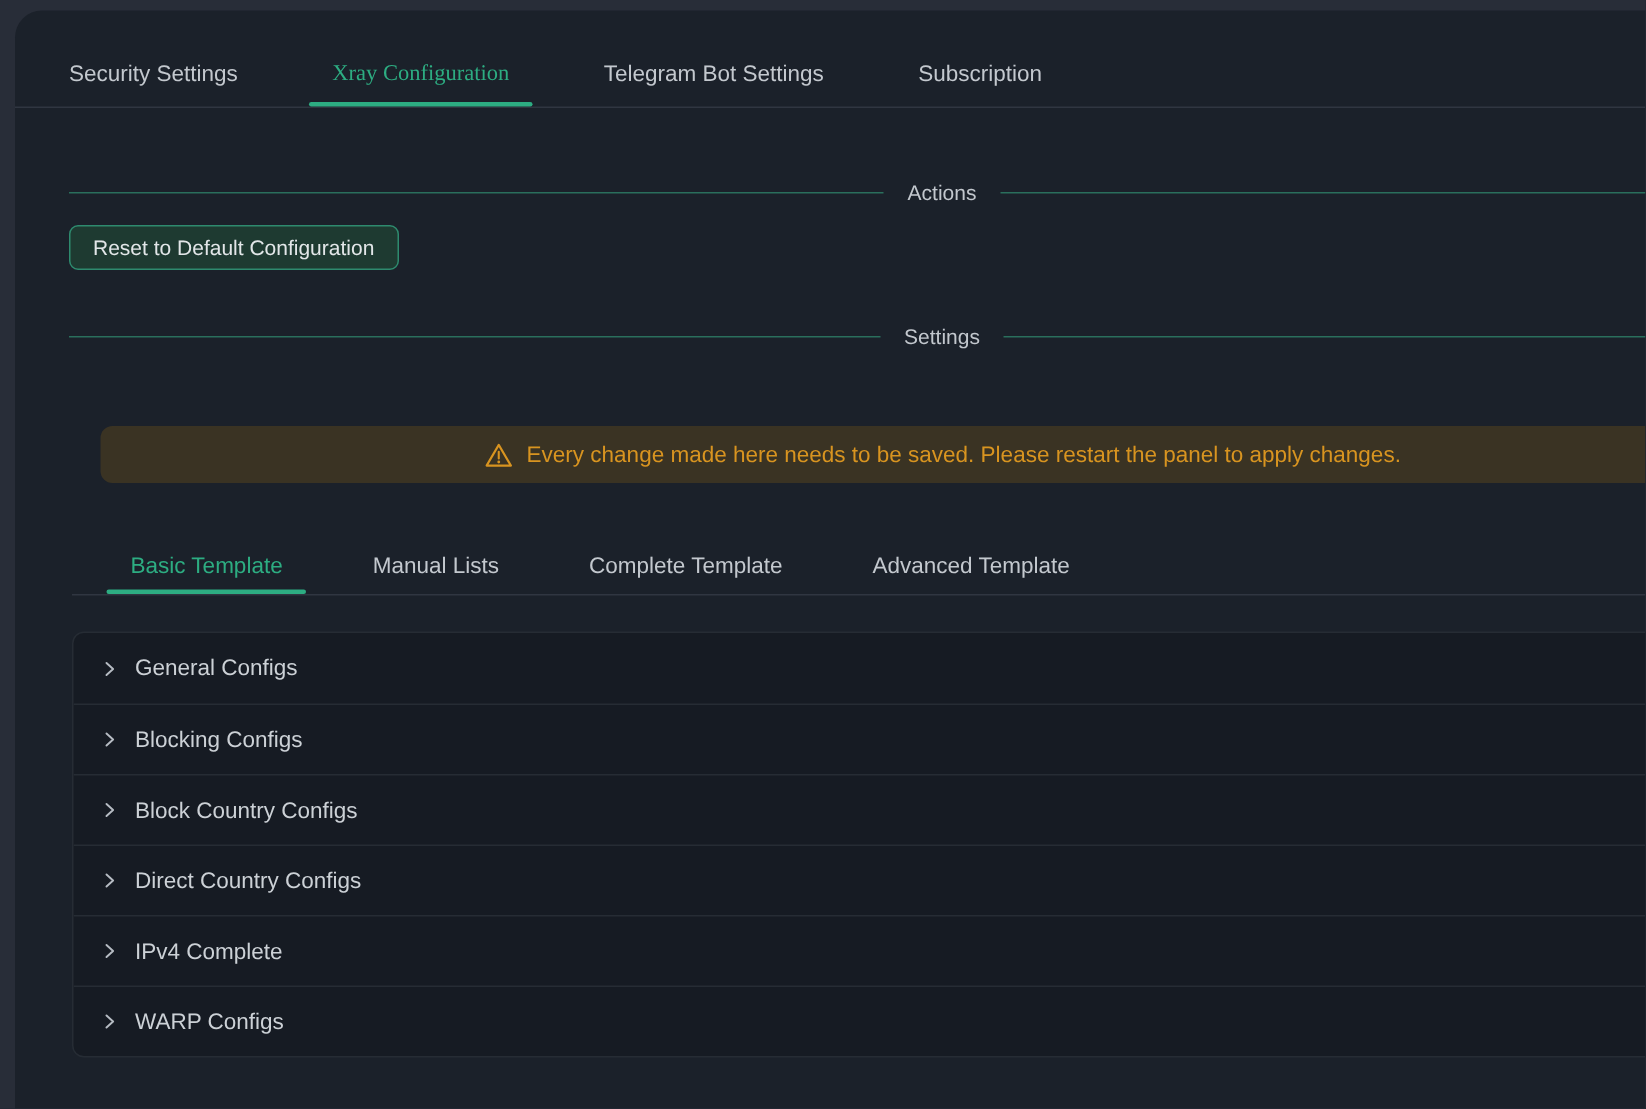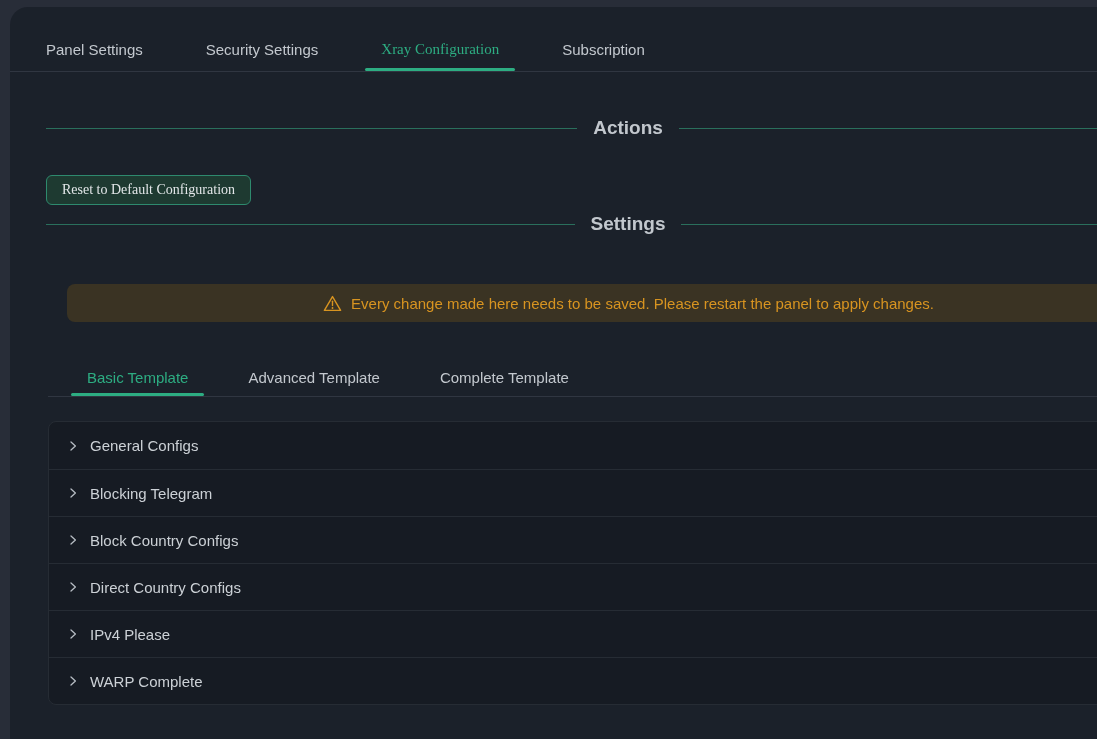--- a/index.html
+++ b/index.html
@@ -37,34 +37,34 @@
     content:""; position:absolute; left:-16px; right:-16px; bottom:0;
     height:3px; background:#2dad82; border-radius:2px;
   }
   
   .divider {
     position:absolute; left:36px; width:1164px; height:20px;
     display:flex; align-items:center;
   }
   .divider .line { flex:1; height:1px; background:#2a6f5c; }
   .divider .divider-title {
-    padding:0 16px; font-size:19px; font-weight:bold; color:#c2c7cd;
+    padding:0 16px; font-size:14px; font-weight:normal; color:#c2c7cd;
     white-space:nowrap;
   }
   .divider-actions   { top:111px; }
   .divider-templates { top:207px; }
   
   .reset-btn {
-    position:absolute; left:36px; top:168px;
+    position:absolute; left:36px; top:143px;
     height:30px; padding:0 15px;
     background:#1e3a31;
     border:1px solid #2e8a6e;
     border-radius:6px;
     color:#e2e6e8; font-size:14px;
-    font-family:Liberation Serif, serif;
+    font-family:Liberation Sans, sans-serif;
     display:flex; align-items:center;
     cursor:pointer; white-space:nowrap;
   }
   
   .warning-banner {
     position:absolute; left:57px; top:277px;
     width:1123px; height:38px;
     background:#3a3323; border-radius:8px;
     display:flex; align-items:center; justify-content:center;
     gap:9px;
@@ -109,23 +109,23 @@
   .collapse-row + .collapse-row { border-top:1px solid #262c34; }
   .chev { display:flex; align-items:center; }
 </style>
 </head>
 <body>
 
 <div class="page">
   <div class="card">
 
     <div class="main-tabs">
-      <div class="main-tab">Panel Settings</div>
       <div class="main-tab">Security Settings</div>
       <div class="main-tab active">Xray Configuration</div>
+      <div class="main-tab">Telegram Bot Settings</div>
       <div class="main-tab">Subscription</div>
     </div>
 
     <div class="divider divider-actions">
       <div class="line"></div>
       <div class="divider-title">Actions</div>
       <div class="line"></div>
     </div>
 
     <button class="reset-btn">Reset to Default Configuration</button>
@@ -142,42 +142,43 @@
           <path d="M9.5 1.6 L17.6 15.4 H1.4 Z" stroke="#d89420" stroke-width="1.4" stroke-linejoin="round"></path>
           <line x1="9.5" y1="6.2" x2="9.5" y2="10.6" stroke="#d89420" stroke-width="1.4" stroke-linecap="round"></line>
           <circle cx="9.5" cy="13" r="0.95" fill="#d89420"></circle>
         </svg>
       </span>
       <span>Every change made here needs to be saved. Please restart the panel to apply changes.</span>
     </div>
 
     <div class="sub-tabs">
       <div class="sub-tab active">Basic Template</div>
+      <div class="sub-tab">Manual Lists</div>
+      <div class="sub-tab">Complete Template</div>
       <div class="sub-tab">Advanced Template</div>
-      <div class="sub-tab">Complete Template</div>
     </div>
 
     <div class="collapse">
 
       <div class="collapse-row">
         <span class="chev">
           <svg width="12" height="12" viewBox="0 0 12 12" fill="none">
             <path d="M4 2 L8.4 6 L4 10" stroke="#b6bcc3" stroke-width="1.3" stroke-linecap="round" stroke-linejoin="round"></path>
           </svg>
         </span>
         <span>General Configs</span>
       </div>
 
       <div class="collapse-row">
         <span class="chev">
           <svg width="12" height="12" viewBox="0 0 12 12" fill="none">
             <path d="M4 2 L8.4 6 L4 10" stroke="#b6bcc3" stroke-width="1.3" stroke-linecap="round" stroke-linejoin="round"></path>
           </svg>
         </span>
-        <span>Blocking Telegram</span>
+        <span>Blocking Configs</span>
       </div>
 
       <div class="collapse-row">
         <span class="chev">
           <svg width="12" height="12" viewBox="0 0 12 12" fill="none">
             <path d="M4 2 L8.4 6 L4 10" stroke="#b6bcc3" stroke-width="1.3" stroke-linecap="round" stroke-linejoin="round"></path>
           </svg>
         </span>
         <span>Block Country Configs</span>
       </div>
@@ -190,27 +191,27 @@
         </span>
         <span>Direct Country Configs</span>
       </div>
 
       <div class="collapse-row">
         <span class="chev">
           <svg width="12" height="12" viewBox="0 0 12 12" fill="none">
             <path d="M4 2 L8.4 6 L4 10" stroke="#b6bcc3" stroke-width="1.3" stroke-linecap="round" stroke-linejoin="round"></path>
           </svg>
         </span>
-        <span>IPv4 Please</span>
-      </div>
-
-      <div class="collapse-row">
-        <span class="chev">
-          <svg width="12" height="12" viewBox="0 0 12 12" fill="none">
-            <path d="M4 2 L8.4 6 L4 10" stroke="#b6bcc3" stroke-width="1.3" stroke-linecap="round" stroke-linejoin="round"></path>
-          </svg>
-        </span>
-        <span>WARP Complete</span>
+        <span>IPv4 Complete</span>
+      </div>
+
+      <div class="collapse-row">
+        <span class="chev">
+          <svg width="12" height="12" viewBox="0 0 12 12" fill="none">
+            <path d="M4 2 L8.4 6 L4 10" stroke="#b6bcc3" stroke-width="1.3" stroke-linecap="round" stroke-linejoin="round"></path>
+          </svg>
+        </span>
+        <span>WARP Configs</span>
       </div>
 
     </div>
   </div>
 </div>
 
 </body></html>

